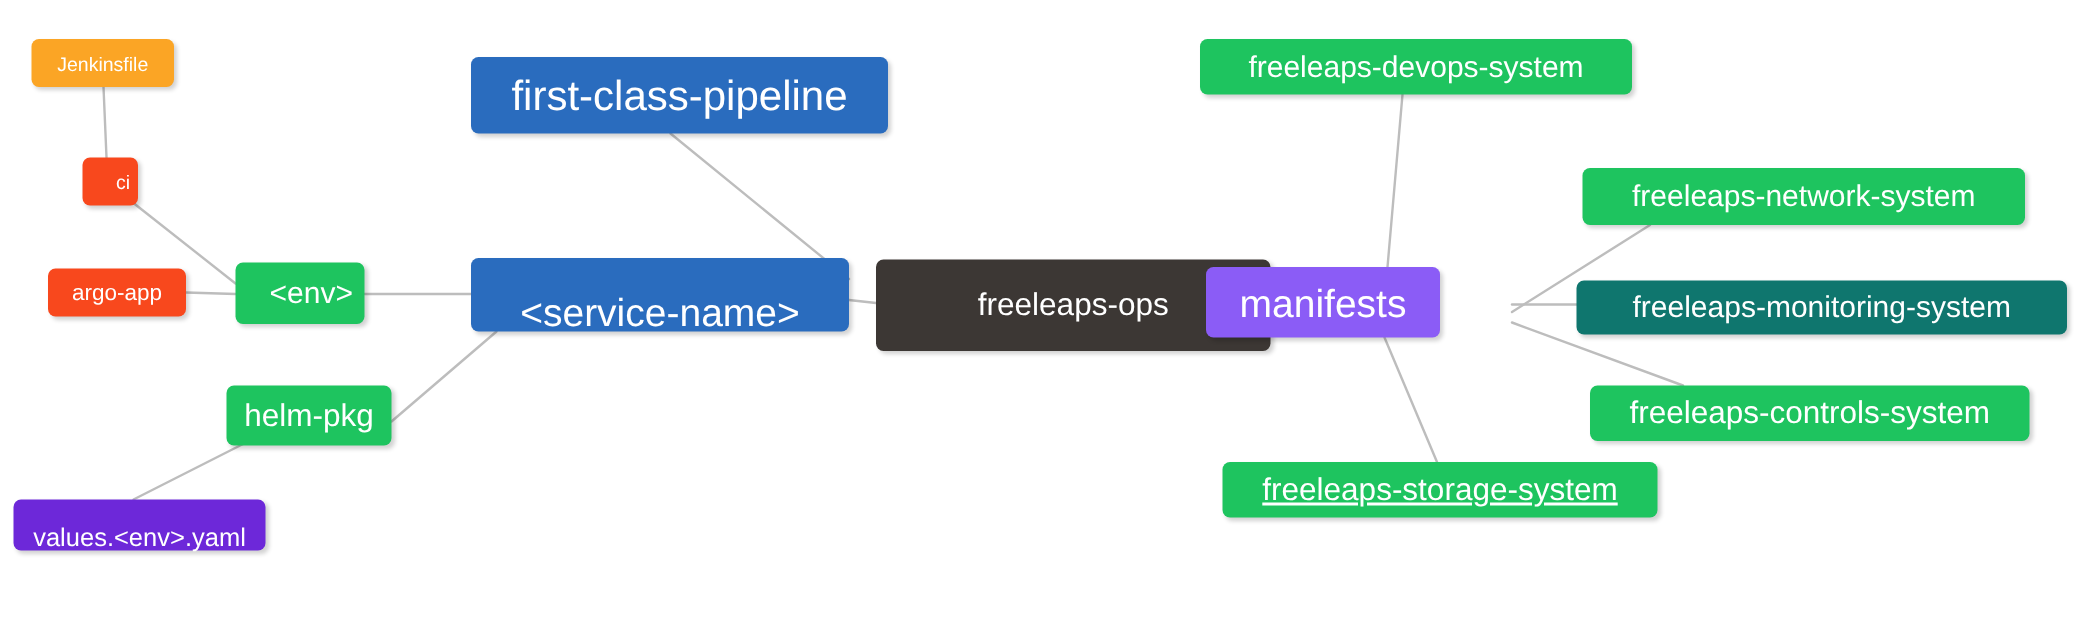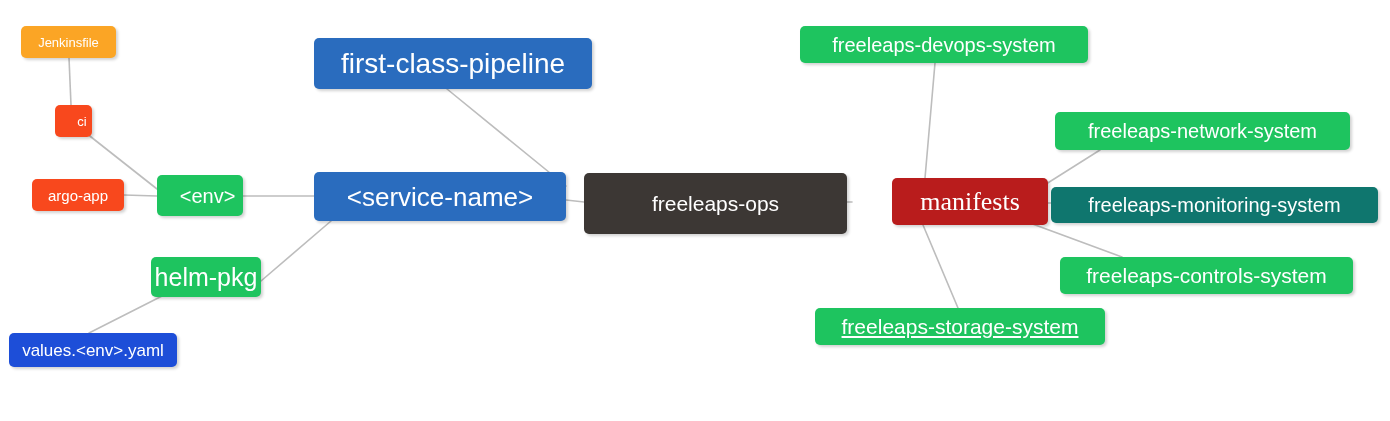--- a/index.html
+++ b/index.html
@@ -72,36 +72,36 @@
       </div>
       <div class="node" style="left: 55px; top: 105px; width: 32px; height: 32px; background: rgb(248, 72, 29); padding-left: 27px;">
         <span class="node-label" style="font-size: 13px;">ci</span>
       </div>
       <div class="node" style="left: 32px; top: 179px; width: 92px; height: 32px; background: rgb(248, 72, 29);">
         <span class="node-label" style="font-size: 15px;">argo-app</span>
       </div>
       <div class="node" style="left: 157px; top: 175px; width: 86px; height: 41px; background: rgb(30, 196, 95); padding-left: 25px;">
         <span class="node-label" style="font-size: 20px;">&lt;env&gt;</span>
       </div>
-      <div class="node" style="left: 314px; top: 172px; width: 252px; height: 49px; background: rgb(42, 108, 190);">
+      <div class="node" style="left: 314px; top: 172px; width: 252px; height: 49px; background: rgb(42, 108, 190); align-items: flex-end;">
         <span class="node-label" style="font-size: 26px;">&lt;service-name&gt;</span>
       </div>
       <div class="node" style="left: 314px; top: 38px; width: 278px; height: 51px; background: rgb(42, 108, 190);">
         <span class="node-label" style="font-size: 28px;">first-class-pipeline</span>
       </div>
       <div class="node" style="left: 584px; top: 173px; width: 263px; height: 61px; background: rgb(60, 55, 52);">
         <span class="node-label" style="font-size: 21px;">freeleaps-ops</span>
       </div>
-      <div class="node" style="left: 892px; top: 178px; width: 156px; height: 47px; background: #b91c1c; font-family: Liberation Serif, serif;">
+      <div class="node" style="left: 804px; top: 178px; width: 156px; height: 47px; background: #8b5cf6;">
         <span class="node-label" style="font-size: 26px;">manifests</span>
       </div>
       <div class="node" style="left: 151px; top: 257px; width: 110px; height: 40px; background: rgb(30, 196, 95);">
-        <span class="node-label" style="font-size: 25px;">helm-pkg</span>
+        <span class="node-label" style="font-size: 21px;">helm-pkg</span>
       </div>
-      <div class="node" style="left: 9px; top: 333px; width: 168px; height: 34px; background: #1d4ed8;">
+      <div class="node" style="left: 9px; top: 333px; width: 168px; height: 34px; background: #6d28d9; align-items: flex-end;">
         <span class="node-label" style="font-size: 17px;">values.&lt;env&gt;.yaml</span>
       </div>
       <div class="node" style="left: 800px; top: 26px; width: 288px; height: 37px; background: rgb(30, 196, 95);">
         <span class="node-label" style="font-size: 20px;">freeleaps-devops-system</span>
       </div>
       <div class="node" style="left: 1055px; top: 112px; width: 295px; height: 38px; background: rgb(30, 196, 95);">
         <span class="node-label" style="font-size: 20px;">freeleaps-network-system</span>
       </div>
       <div class="node" style="left: 1051px; top: 187px; width: 327px; height: 36px; background: #0f766e;">
         <span class="node-label" style="font-size: 20px;">freeleaps-monitoring-system</span>

